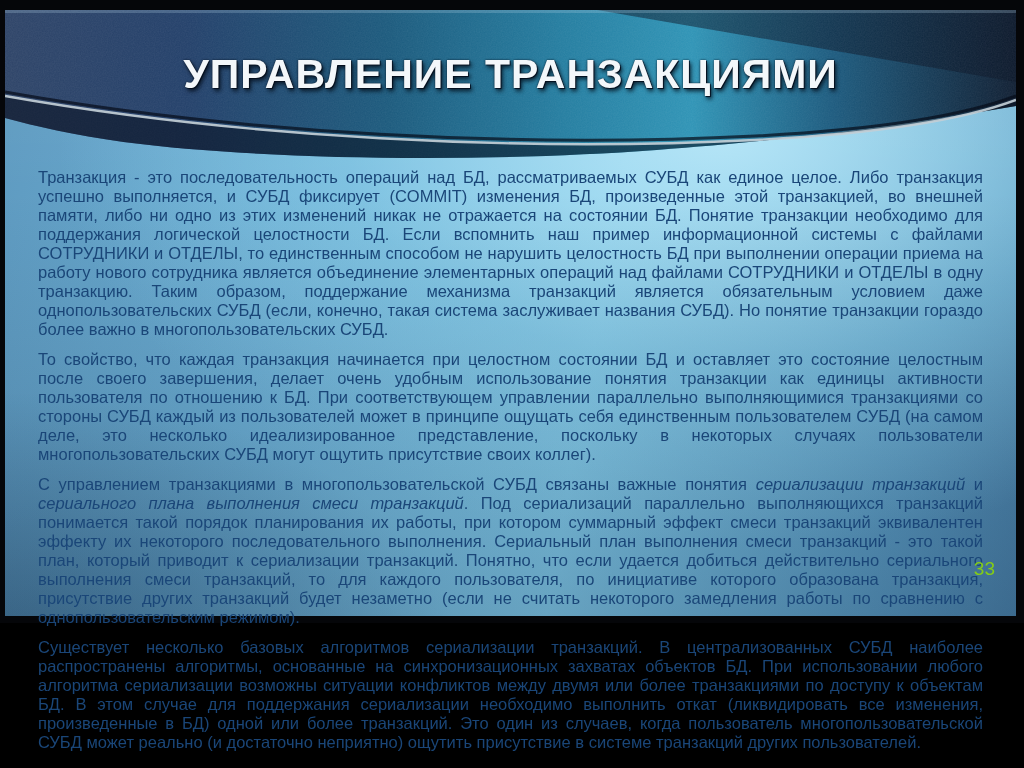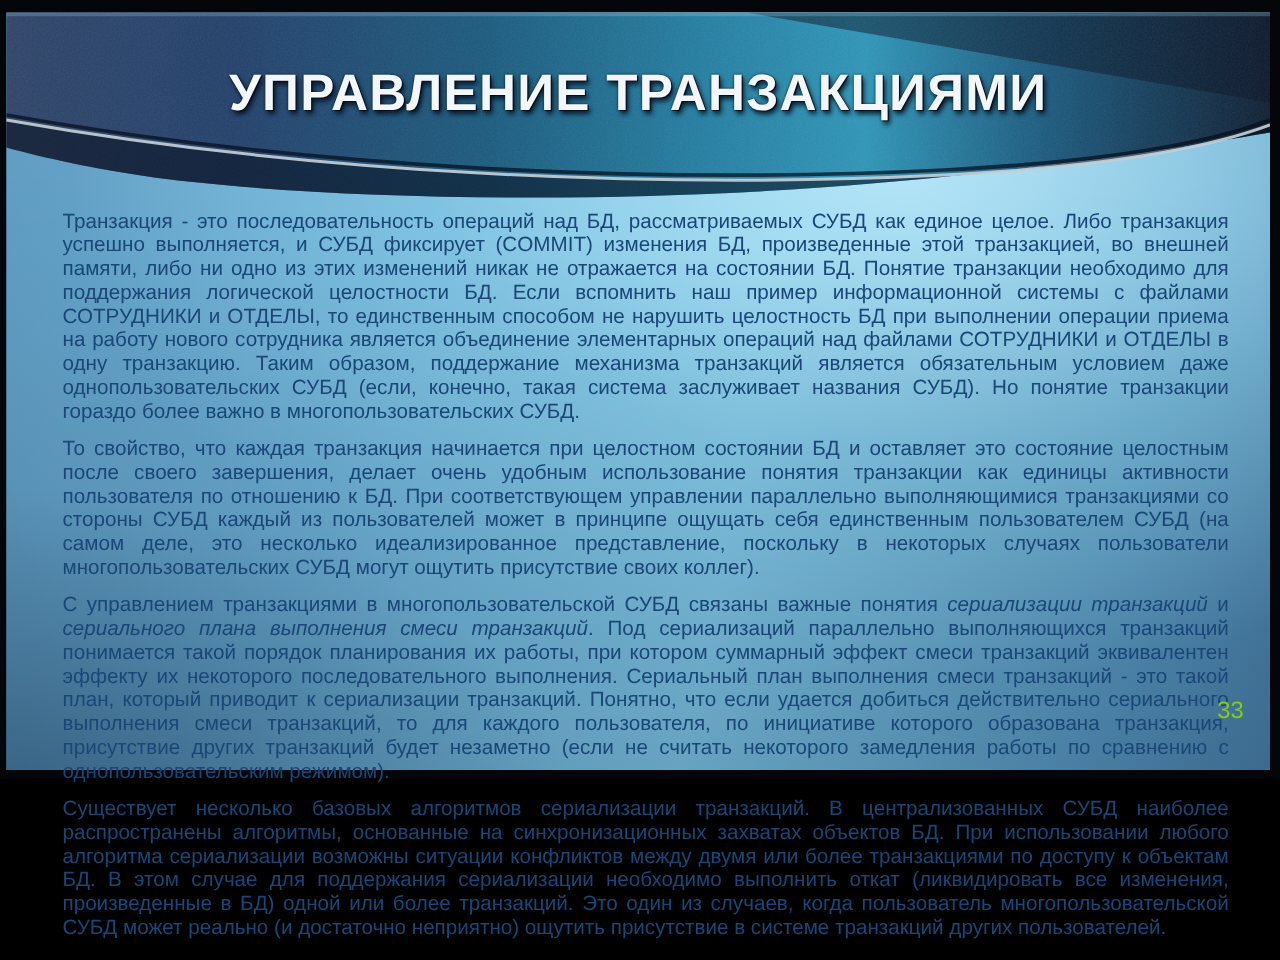--- a/index.html
+++ b/index.html
@@ -65,21 +65,21 @@
     position: absolute;
     left: 33px;
     right: 33px;
     top: 158px;
     z-index: 1;
     color: #1a4678;
     font-size: 16.5px;
     line-height: 19px;
     text-align: justify;
   }
-  .body-text p { margin: 0 0 11px 12px; }
+  .body-text p { margin: 0 0 11px 0; }
   .seg-em { font-style: italic; font-weight: 400; }
 
   .page-number {
     position: absolute;
     right: 21px;
     bottom: 36px;
     z-index: 3;
     color: #84cc16;
     font-size: 19px;
     font-weight: 400;

